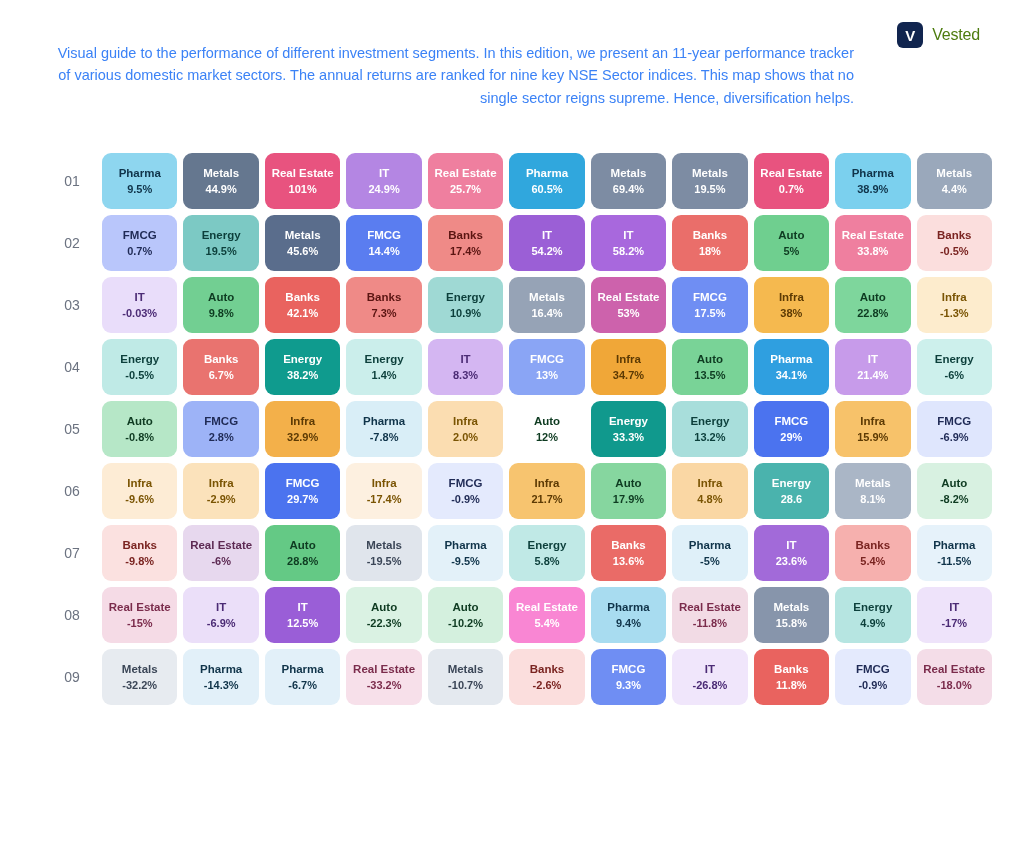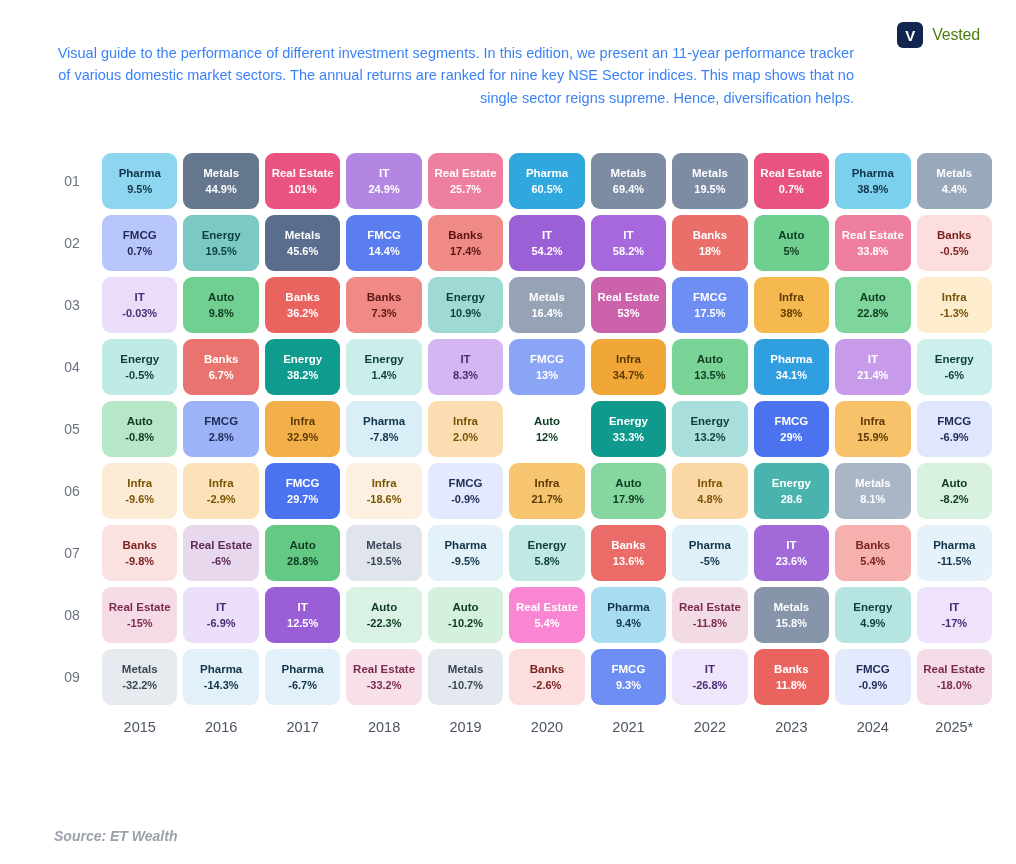--- a/index.html
+++ b/index.html
@@ -235,21 +235,21 @@
               <td class="cell" style="background: rgb(233, 221, 250); color: rgb(75, 43, 117);">
                 <span class="name">IT</span>
                 <span class="val">-0.03%</span>
               </td>
               <td class="cell" style="background: rgb(114, 207, 146); color: rgb(14, 59, 33);">
                 <span class="name">Auto</span>
                 <span class="val">9.8%</span>
               </td>
               <td class="cell" style="background: rgb(233, 99, 95); color: rgb(255, 255, 255);">
                 <span class="name">Banks</span>
-                <span class="val">36.2%</span>
+                <span class="val">42.1%</span>
               </td>
               <td class="cell" style="background: rgb(239, 138, 135); color: rgb(91, 21, 18);">
                 <span class="name">Banks</span>
                 <span class="val">7.3%</span>
               </td>
               <td class="cell" style="background: rgb(159, 217, 212); color: rgb(12, 63, 59);">
                 <span class="name">Energy</span>
                 <span class="val">10.9%</span>
               </td>
               <td class="cell" style="background: rgb(150, 163, 182); color: rgb(255, 255, 255);">
@@ -380,21 +380,21 @@
               <td class="cell" style="background: rgb(251, 226, 187); color: rgb(122, 84, 3);">
                 <span class="name">Infra</span>
                 <span class="val">-2.9%</span>
               </td>
               <td class="cell" style="background: rgb(75, 115, 239); color: rgb(255, 255, 255);">
                 <span class="name">FMCG</span>
                 <span class="val">29.7%</span>
               </td>
               <td class="cell" style="background: rgb(253, 240, 224); color: rgb(122, 84, 3);">
                 <span class="name">Infra</span>
-                <span class="val">-18.6%</span>
+                <span class="val">-17.4%</span>
               </td>
               <td class="cell" style="background: rgb(228, 234, 253); color: rgb(31, 42, 85);">
                 <span class="name">FMCG</span>
                 <span class="val">-0.9%</span>
               </td>
               <td class="cell" style="background: rgb(247, 196, 111); color: rgb(92, 58, 4);">
                 <span class="name">Infra</span>
                 <span class="val">21.7%</span>
               </td>
               <td class="cell" style="background: rgb(134, 214, 159); color: rgb(14, 59, 33);">
@@ -551,34 +551,19 @@
                 <span class="val">11.8%</span>
               </td>
               <td class="cell" style="background: rgb(228, 234, 253); color: rgb(31, 42, 85);">
                 <span class="name">FMCG</span>
                 <span class="val">-0.9%</span>
               </td>
               <td class="cell" style="background: rgb(244, 221, 232); color: rgb(123, 44, 76);">
                 <span class="name">Real Estate</span>
                 <span class="val">-18.0%</span>
               </td>
-            </tr>
-            <tr>
-              <td></td>
-              <td class="yearlabel">2015</td>
-              <td class="yearlabel">2016</td>
-              <td class="yearlabel">2017</td>
-              <td class="yearlabel">2018</td>
-              <td class="yearlabel">2019</td>
-              <td class="yearlabel">2020</td>
-              <td class="yearlabel">2021</td>
-              <td class="yearlabel">2022</td>
-              <td class="yearlabel">2023</td>
-              <td class="yearlabel">2024</td>
-              <td class="yearlabel">2025*</td>
             </tr>
           </tbody>
       </table>
     </div>
 
-    <div class="source">Source: ET Wealth</div>
   </div>
 </div>
 
 </body></html>

